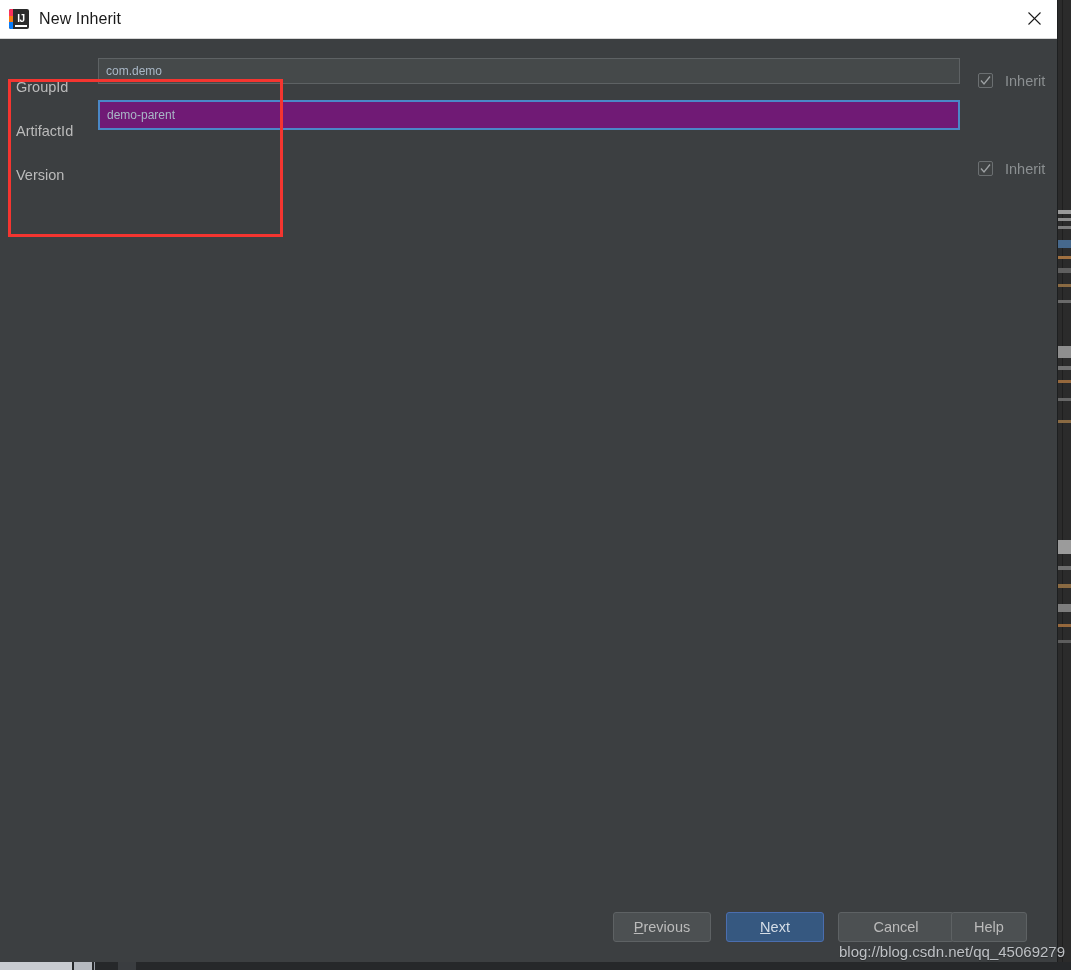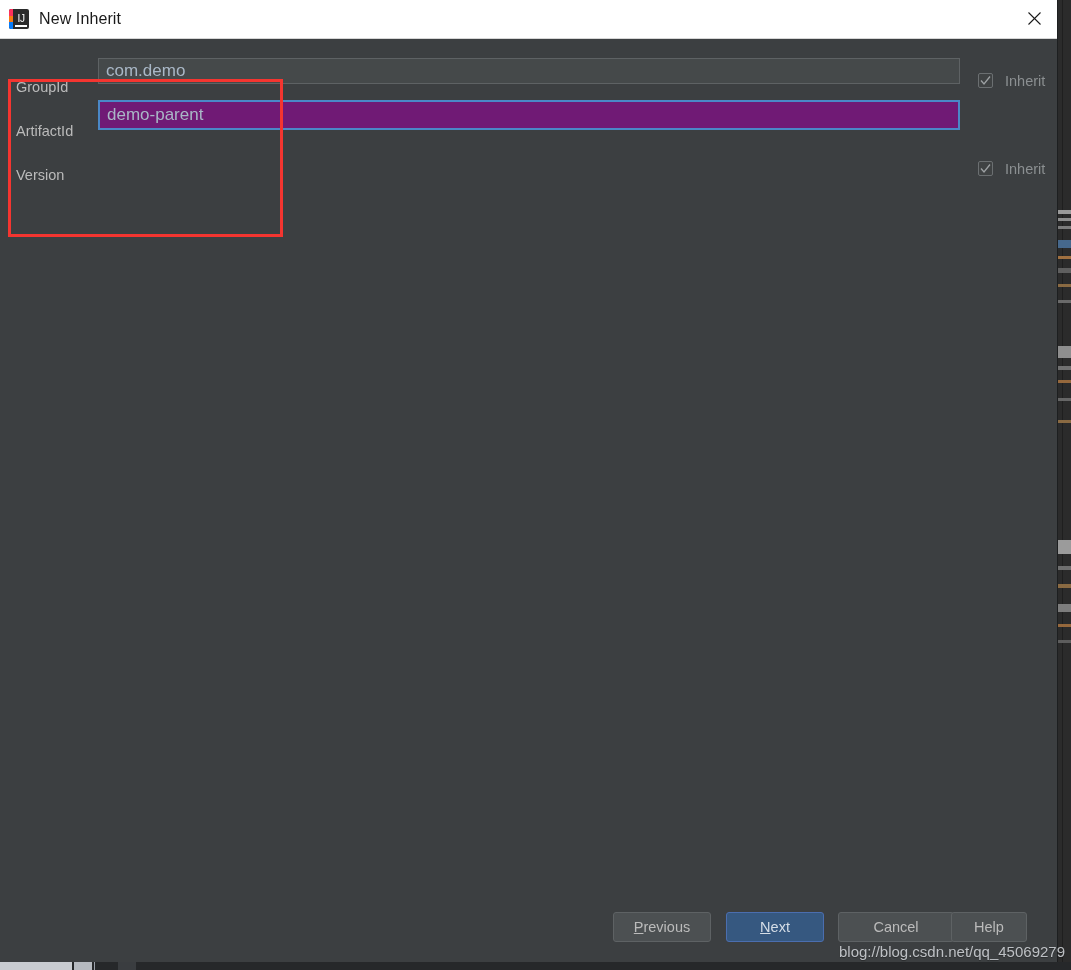--- a/index.html
+++ b/index.html
@@ -127,21 +127,21 @@
   .app-icon .bar.b3 { top: 13px; height: 7px; background: #087cfa; }
   .app-icon .ij {
     position: absolute;
     left: 5px;
     top: 2px;
     right: 1px;
     bottom: 2px;
     color: #ffffff;
     font-family: "Liberation Sans", sans-serif;
     font-size: 10px;
-    font-weight: normal;
+    font-weight: bold;
     letter-spacing: -0.5px;
     line-height: 15px;
     text-align: center;
   }
   .app-icon .ij-underline {
     position: absolute;
     left: 6px; right: 2px; bottom: 2px;
     height: 2px;
     background: #ffffff;
   }
@@ -196,21 +196,21 @@
   .form-row .field {
     position: absolute;
     left: 98px;
     top: 9px;
     width: 862px;
     height: 26px;
     box-sizing: border-box;
     background: #45494a;
     border: 1px solid #5e6264;
     color: #a9b7c6;
-    font-size: 17px;
+    font-size: 12px;
     font-family: "Liberation Sans", sans-serif;
     padding: 7px 7px;
     line-height: 24px;
     outline: none;
   }
   .form-row .field.focused {
     top: 7px;
     height: 30px;
     border: 2px solid #4a88c7;
     background: #701a75;

